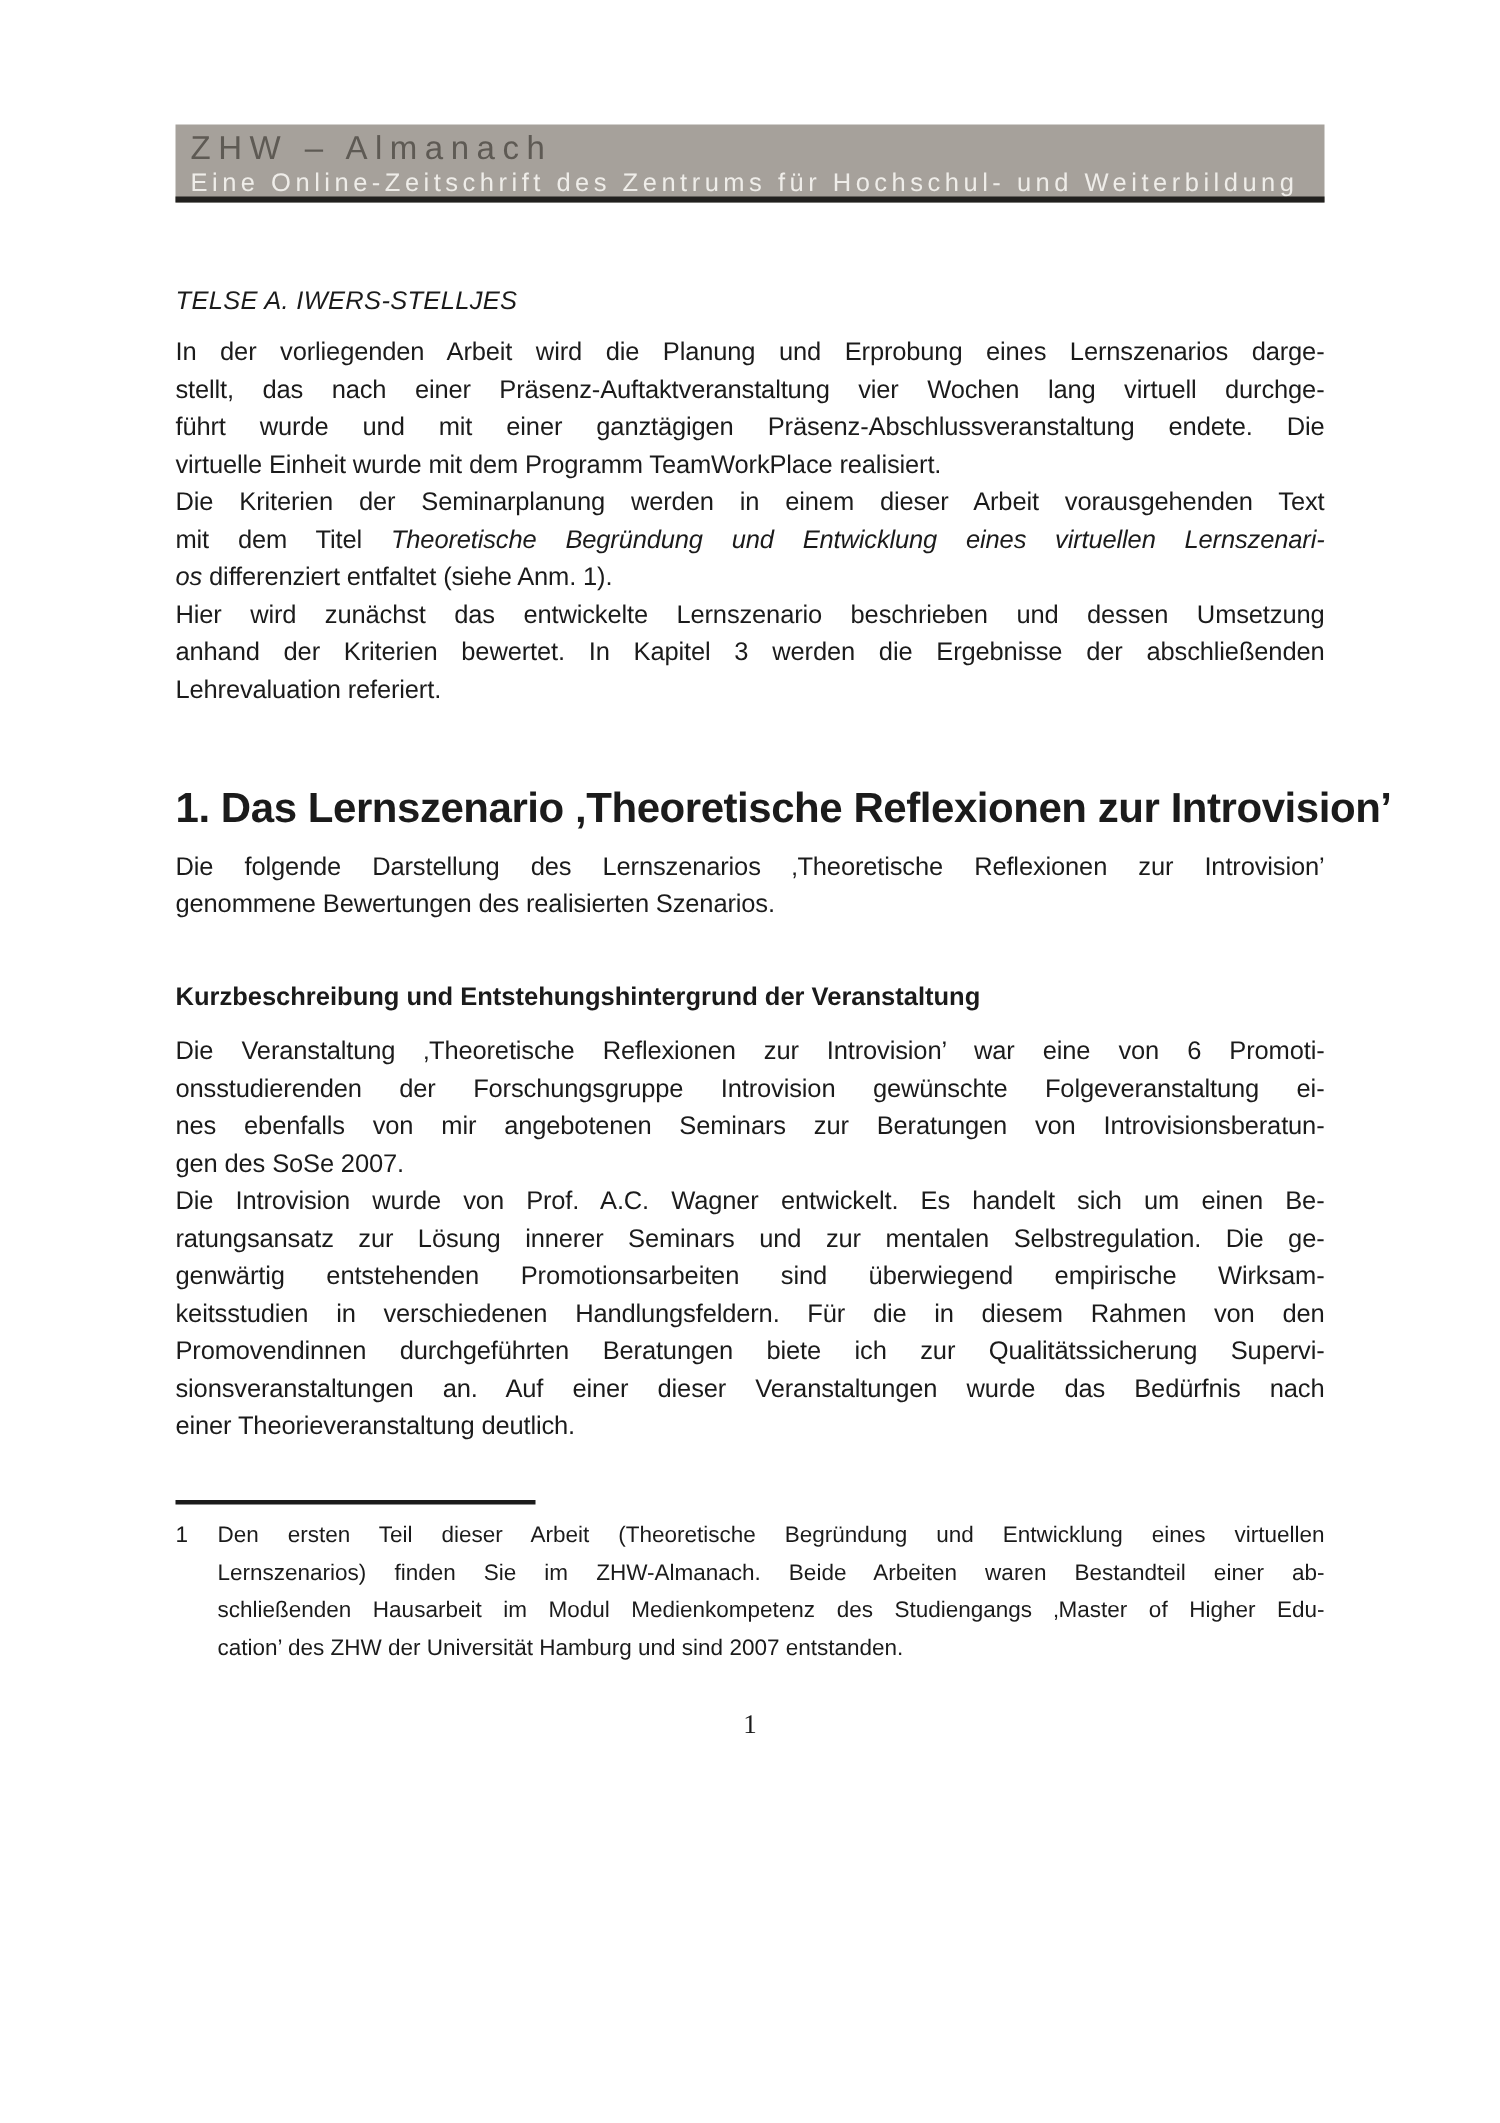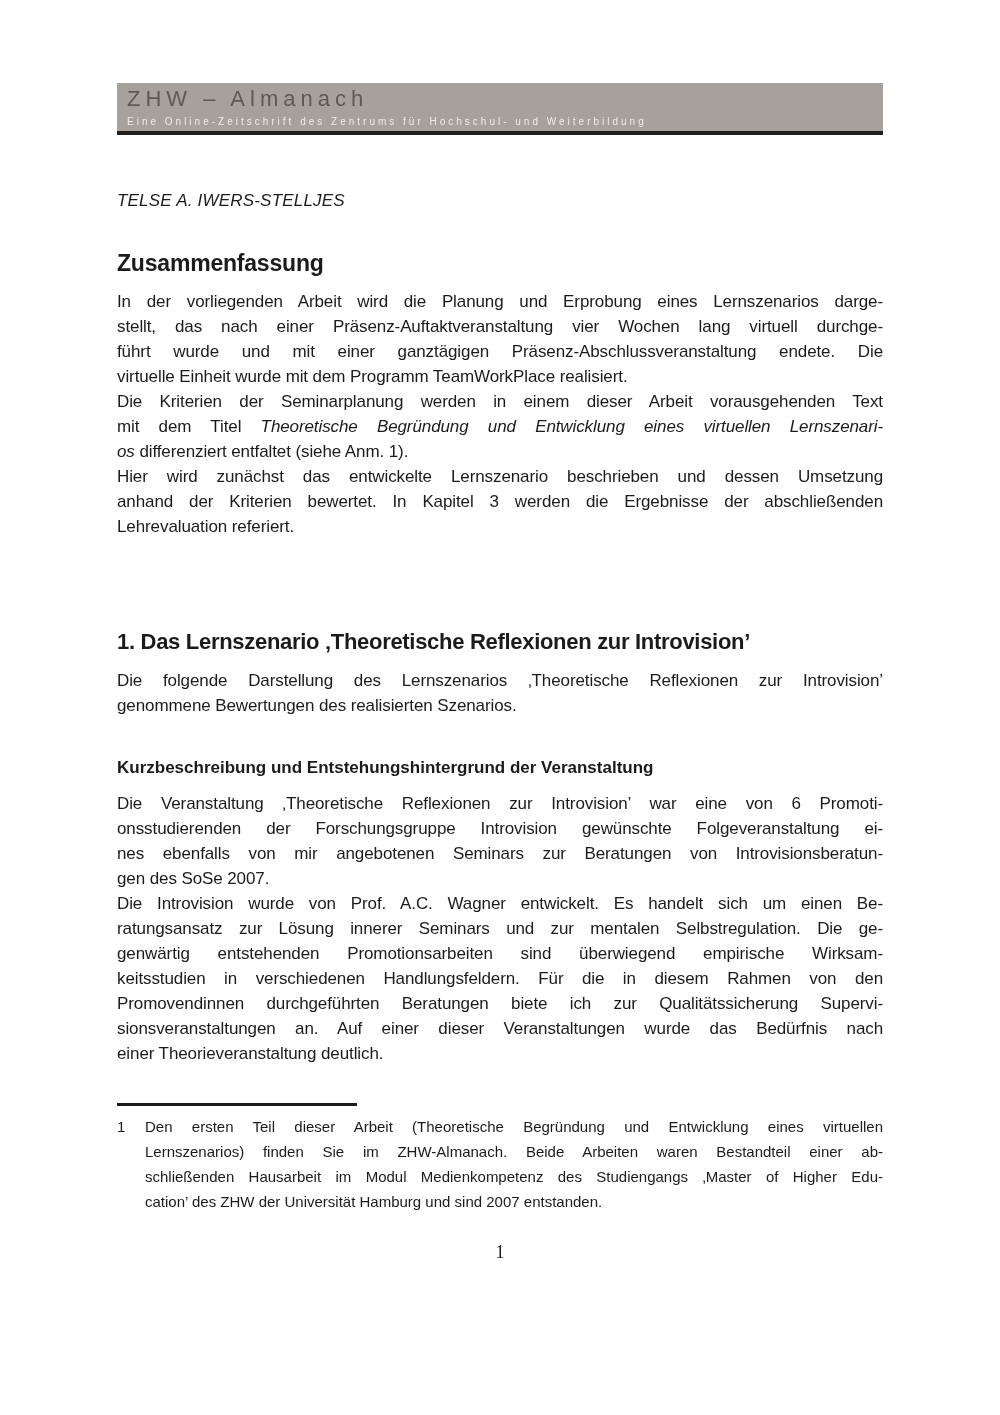--- a/index.html
+++ b/index.html
@@ -18,39 +18,39 @@
     background: var(--band-bg, #a6a19b);
     border-bottom: 4px solid var(--band-rule, #21201e);
     padding: 3px 0 0 10px;
     overflow: hidden;
   }
   .band-title {
     font-size: 22px; line-height: 26px; letter-spacing: 5px;
     color: var(--band-title, #5e5a54); white-space: nowrap;
   }
   .band-subtitle {
-    font-size: 10px; line-height: 19px; letter-spacing: 3px;
+    font-size: 17px; line-height: 19px; letter-spacing: 3px;
     color: var(--band-subtitle, #efede9); white-space: nowrap;
   }
 
   .author {
     margin-top: 56px; font-style: italic; font-size: 17px; line-height: 20px; letter-spacing: 0.2px;
   }
 
   .doc-title { margin-top: 32px; font-weight: bold; font-size: 23px; line-height: 32px; letter-spacing: -0.2px; }
   .doc-title .t1 { white-space: nowrap; }
   .doc-title .t2 { padding-left: 49px; }
   .doc-title sup { font-size: 13px; line-height: 0; vertical-align: super; }
 
   .h-big {
     margin-top: 37px; font-weight: bold; font-size: 23px; line-height: 30px;
     letter-spacing: -0.2px; white-space: nowrap;
   }
   .h-section {
-    margin-top: 88px; font-weight: bold; font-size: 22px; line-height: 30px;
+    margin-top: 52px; font-weight: bold; font-size: 28px; line-height: 30px;
     letter-spacing: -0.3px; white-space: nowrap;
   }
   .h-sub { margin-top: 38px; font-weight: bold; font-size: 17px; line-height: 24px; }
 
   .paras { margin-top: 11px; font-size: 17px; line-height: 25px; letter-spacing: -0.1px; }
   .tline { text-align: justify; text-align-last: justify; }
   .tline.tline-last { text-align-last: left; }
   em { font-style: italic; }
 
   
@@ -71,21 +71,20 @@
   <div class="content">
 
     <div class="band">
       <div class="band-title">ZHW – Almanach</div>
       <div class="band-subtitle">Eine Online-Zeitschrift des Zentrums für Hochschul- und Weiterbildung</div>
     </div>
 
     <div class="author">TELSE A. IWERS-STELLJES</div>
 
 
-    <div class="h-big">Zusammenfassung</div>
     <div class="paras">
         <div class="tline">In der vorliegenden Arbeit wird die Planung und Erprobung eines Lernszenarios darge-</div>
         <div class="tline">stellt, das nach einer Präsenz-Auftaktveranstaltung vier Wochen lang virtuell durchge-</div>
         <div class="tline">führt wurde und mit einer ganztägigen Präsenz-Abschlussveranstaltung endete. Die</div>
         <div class="tline tline-last">virtuelle Einheit wurde mit dem Programm TeamWorkPlace realisiert.</div>
         <div class="tline">Die Kriterien der Seminarplanung werden in einem dieser Arbeit vorausgehenden Text</div>
         <div class="tline">mit dem Titel <em>Theoretische Begründung und Entwicklung eines virtuellen Lernszenari-</em></div>
         <div class="tline tline-last"><em>os</em> differenziert entfaltet (siehe Anm. 1).</div>
         <div class="tline">Hier wird zunächst das entwickelte Lernszenario beschrieben und dessen Umsetzung</div>
         <div class="tline">anhand der Kriterien bewertet. In Kapitel 3 werden die Ergebnisse der abschließenden</div>

